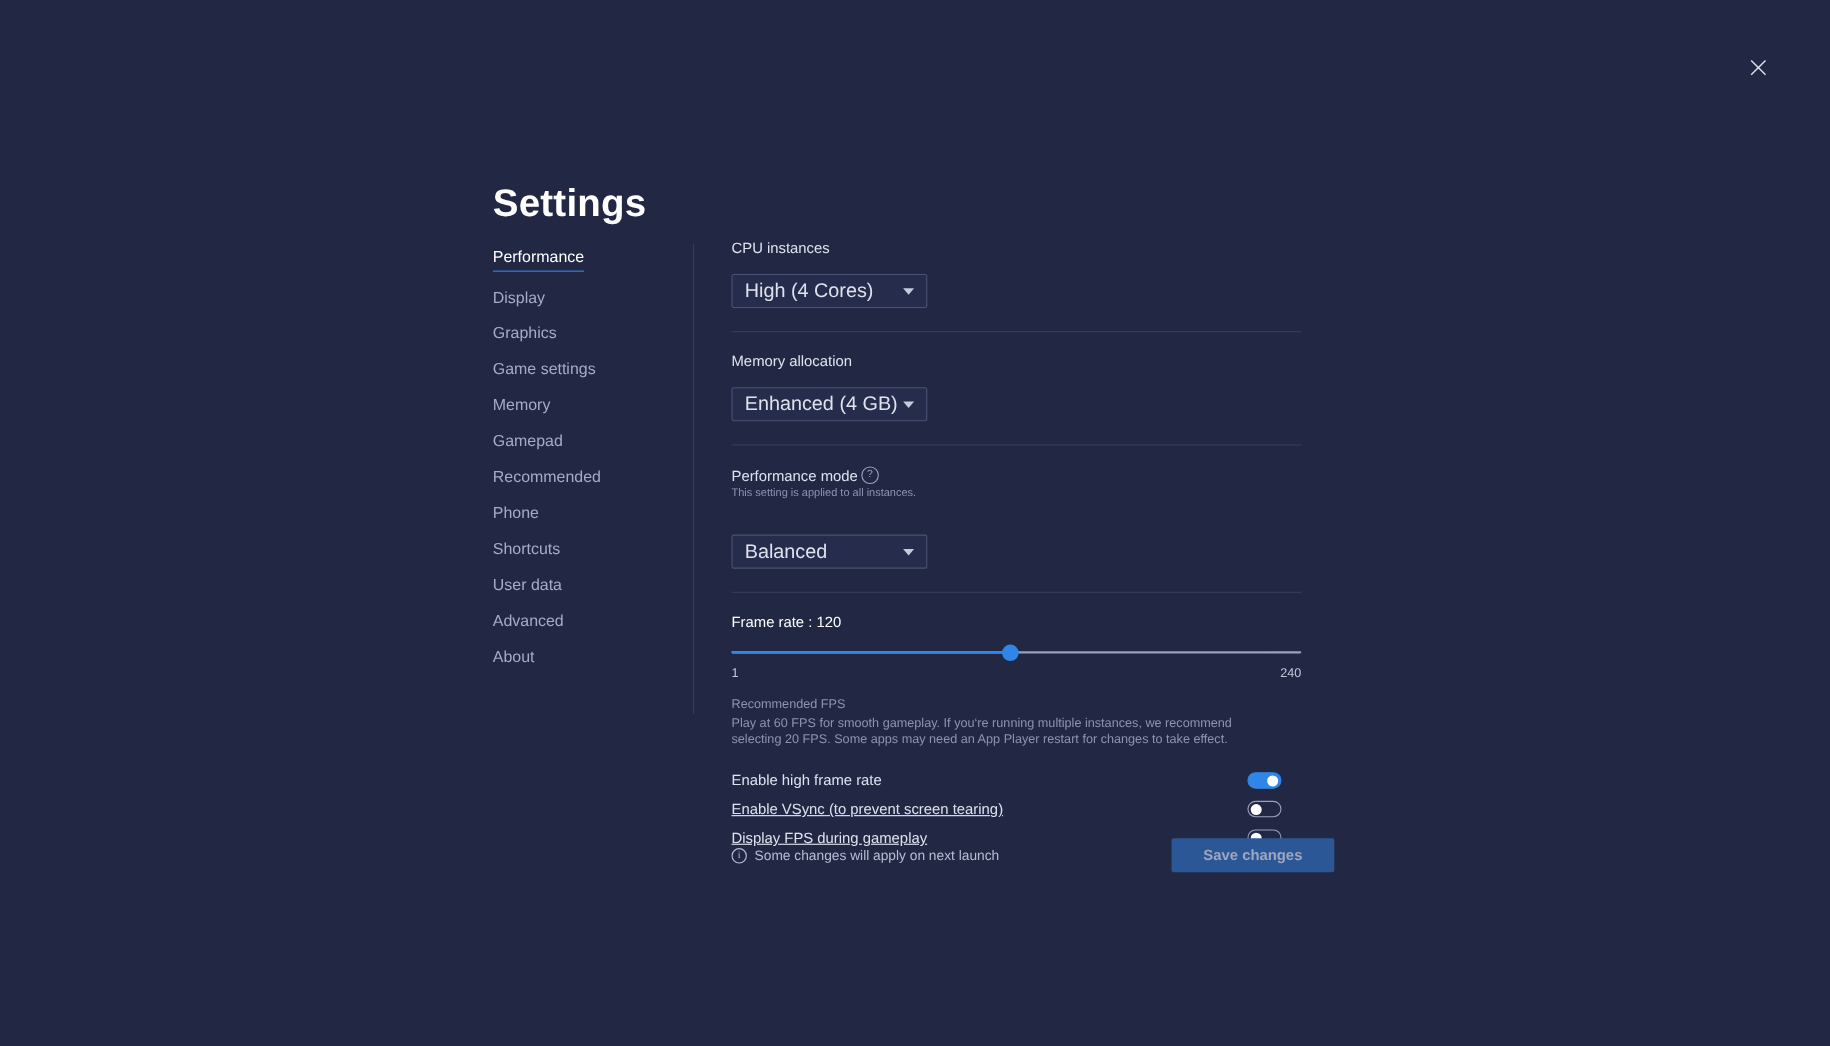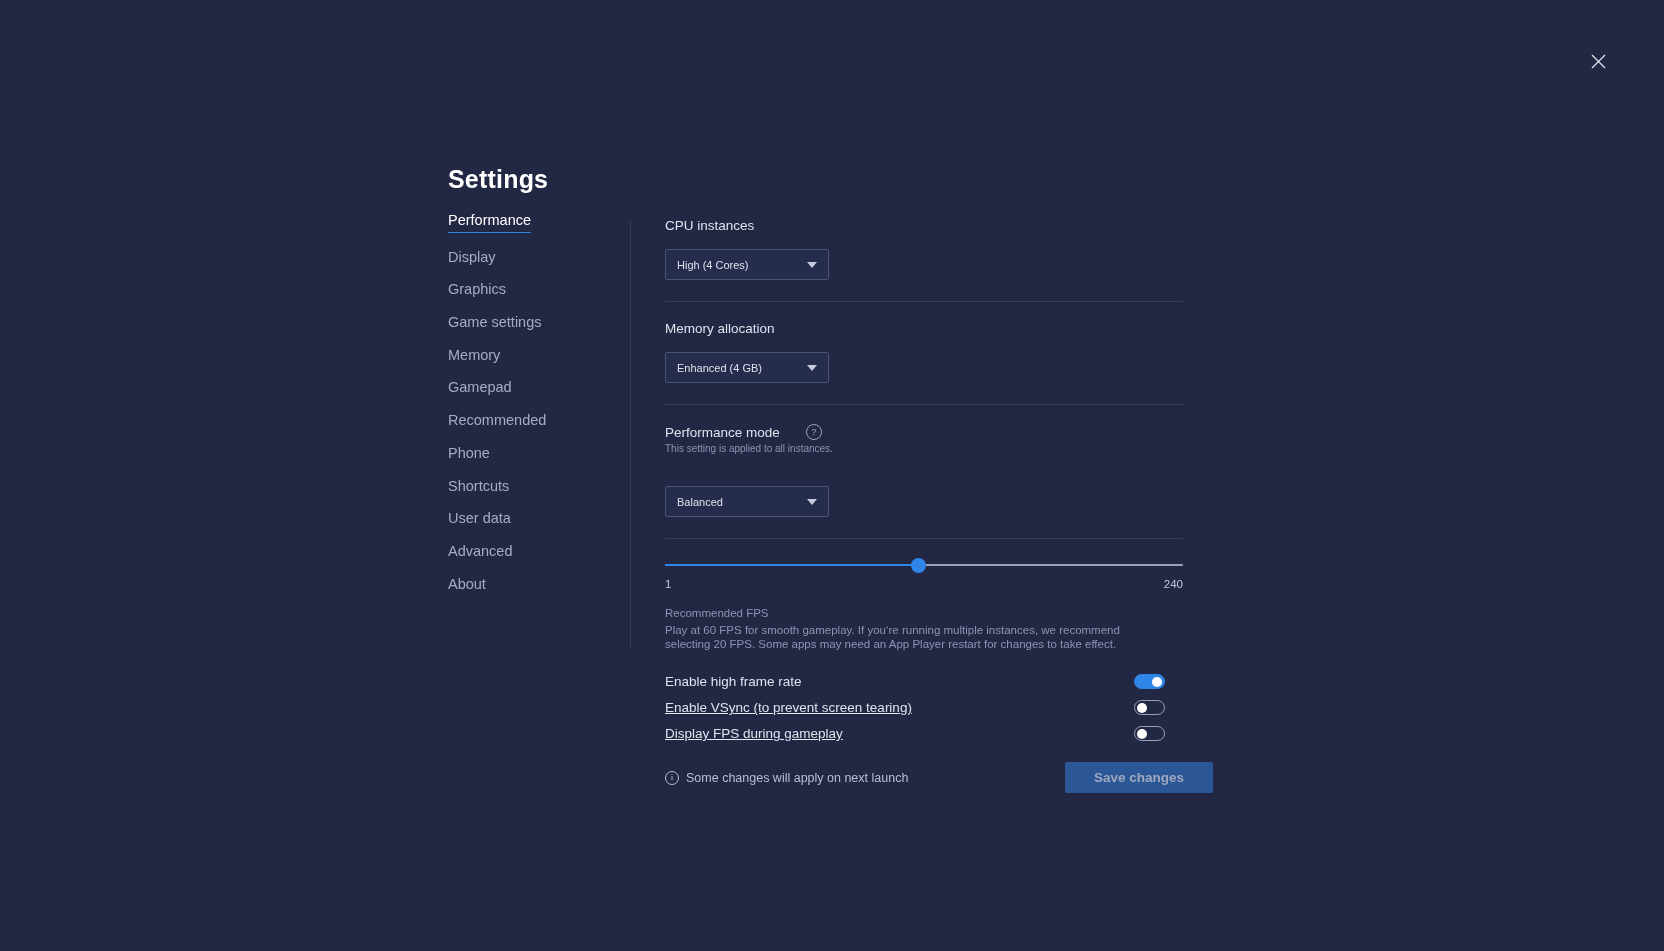--- a/index.html
+++ b/index.html
@@ -36,30 +36,30 @@
     position: absolute;
     left: 0;
     top: 0;
     width: 1664px;
     height: 951px;
   }
   .title {
     position: absolute;
     left: 448px;
     top: 165px;
-    font-size: 25px;
+    font-size: 35px;
     font-weight: bold;
     letter-spacing: 0.2px;
     color: #ffffff;
   }
 
   .sidebar {
     position: absolute;
     left: 448px;
-    top: 212px;
+    top: 226px;
     width: 170px;
   }
   .nav-item {
     font-size: 14.5px;
     color: #a6abc6;
     padding: 0 0 1px 0;
     margin-bottom: 16.2px;
     cursor: pointer;
     display: inline-block;
     width: auto;
@@ -90,21 +90,21 @@
   }
   .section { position: relative; }
   .group-label {
     font-size: 13.5px;
     color: #dfe2ee;
     margin: 0 0 16px 0;
   }
   .group-label.with-icon {
     display: flex;
     align-items: center;
-    gap: 26px;
+    gap: 3px;
     margin-bottom: 3px;
   }
   .help-icon {
     width: 14px;
     height: 14px;
     border: 1px solid #9aa0bd;
     border-radius: 50%;
     font-size: 9.5px;
     line-height: 13px;
     text-align: center;
@@ -112,30 +112,30 @@
     cursor: pointer;
     flex: none;
   }
   .sub-label {
     font-size: 10px;
     color: #8d93b2;
     margin: 0 0 32px 0;
   }
 
   .select {
-    width: 164px;
+    width: 178px;
     height: 31px;
     box-sizing: border-box;
     border: 1px solid #4a5275;
     background: #262c4c;
     border-radius: 2px;
     display: flex;
     align-items: center;
     padding: 0 9px 0 11px;
-    font-size: 11px;
+    font-size: 18px;
     color: #dfe2ee;
     cursor: pointer;
     justify-content: space-between;
   }
   .caret {
     width: 0; height: 0;
     border-left: 5.5px solid transparent;
     border-right: 5.5px solid transparent;
     border-top: 6px solid #c6cade;
     margin-right: 2px;
@@ -348,20 +348,21 @@
       <div class="sub-label">This setting is applied to all instances.</div>
       <div class="select">
         <span>Balanced</span>
         <span class="caret"></span>
       </div>
     </div>
 
     <div class="hr"></div>
 
     <div class="section">
+      <div class="slider-label">Frame rate : 120</div>
       <div class="slider-wrap">
         <div class="track"></div>
         <div class="track-fill"></div>
         <div class="thumb"></div>
       </div>
       <div class="scale">
         <span>1</span>
         <span>240</span>
       </div>
       <div class="rec-title">Recommended FPS</div>

